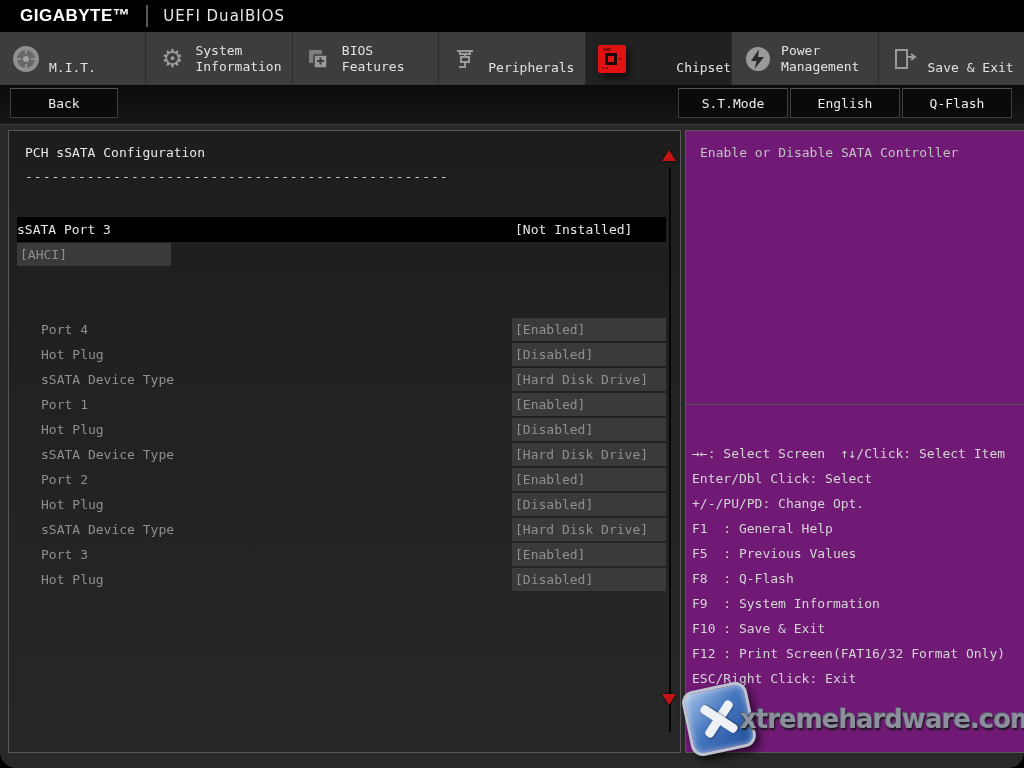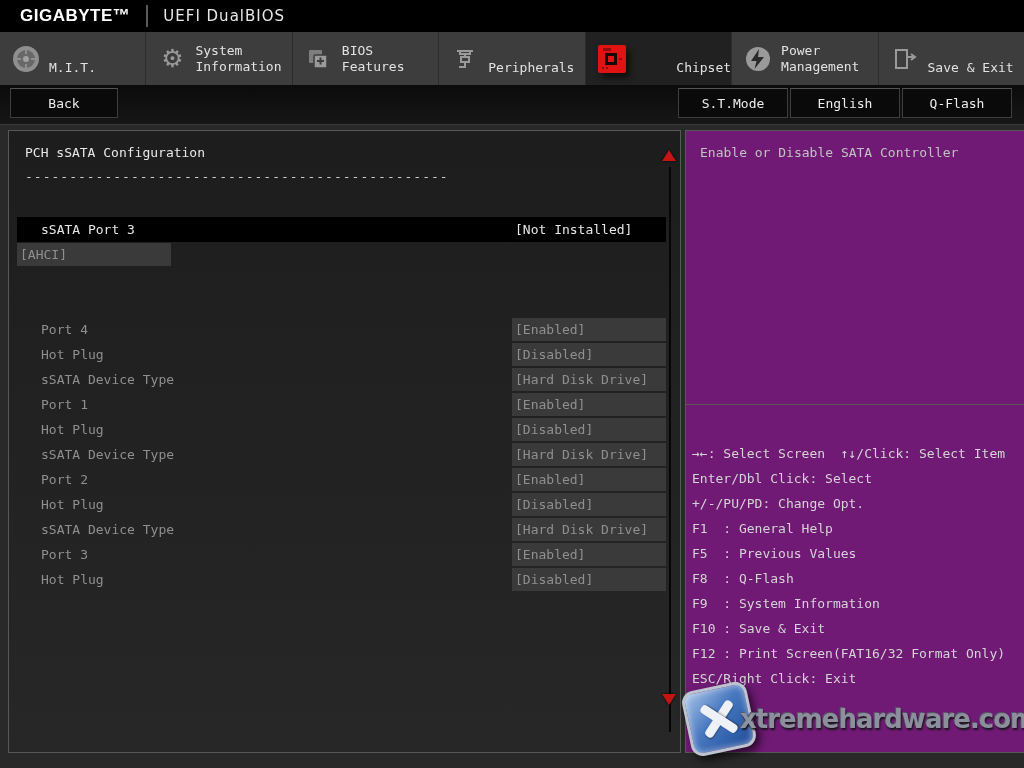--- a/index.html
+++ b/index.html
@@ -1,17 +1,17 @@
 <!DOCTYPE html>
 <html><head>
 <meta charset="utf-8">
 <style>
   html,body{margin:0;padding:0;background:#000;}
   #app{position:relative;width:1024px;height:768px;overflow:hidden;
-       background:#292929;font-family:"DejaVu Sans Mono",monospace;
+       background:#292929;font-family:"DejaVu Sans Mono",monospace;border-radius:16px;
        -webkit-font-smoothing:none;}
 
   
   .header{position:absolute;top:0;left:0;width:100%;height:32px;background:#000;
           display:flex;align-items:center;}
   .brand{font-family:"Liberation Sans",sans-serif;font-weight:bold;color:#fff;
          font-size:17px;letter-spacing:.5px;margin-left:20px;}
   .header-divider{width:2px;height:22px;background:#5a5a5a;margin:0 15px 0 16px;}
   .header-title{color:#e8e8e8;font-size:15px;font-family:"DejaVu Sans",sans-serif;
                 letter-spacing:1px;}
@@ -46,21 +46,21 @@
   
   #main-panel{position:absolute;left:8px;top:130px;width:673px;height:623px;
               background:linear-gradient(180deg,#1d1d1d,#272727);
               border:1px solid #585858;box-sizing:border-box;}
   #main-title{position:absolute;left:16px;top:14px;font-size:13px;color:#e8e8e8;}
   #main-divider{position:absolute;left:16px;top:38px;font-size:13px;color:#cfcfcf;
                 letter-spacing:1px;white-space:pre;}
   .rows{position:absolute;left:8px;top:86px;width:649px;}
   .row{height:25px;display:flex;align-items:center;cursor:pointer;}
   .row .lbl{flex:1;height:23px;line-height:23px;font-size:13px;color:#e6e6e6;
-            padding-left:24px;margin-right:2px;white-space:nowrap;overflow:hidden;}
+            padding-left:0;margin-right:2px;white-space:nowrap;overflow:hidden;}
   .row .val{width:151px;height:23px;line-height:23px;font-size:13px;color:#e6e6e6;
             padding-left:3px;white-space:nowrap;}
   .row.sub .lbl{padding-left:24px;color:#8f8f8f;}
   .row.dim .lbl{color:#8f8f8f;}
   .row.sub .val,.row.dim .val{background:#3a3a3a;color:#8f8f8f;}
   .row.selected .lbl{background:#2d1410;color:#ffffff;}
   .row.selected .val{background:#2d1410;color:#ffffff;}
   .spacer{height:50px;}
 
   

